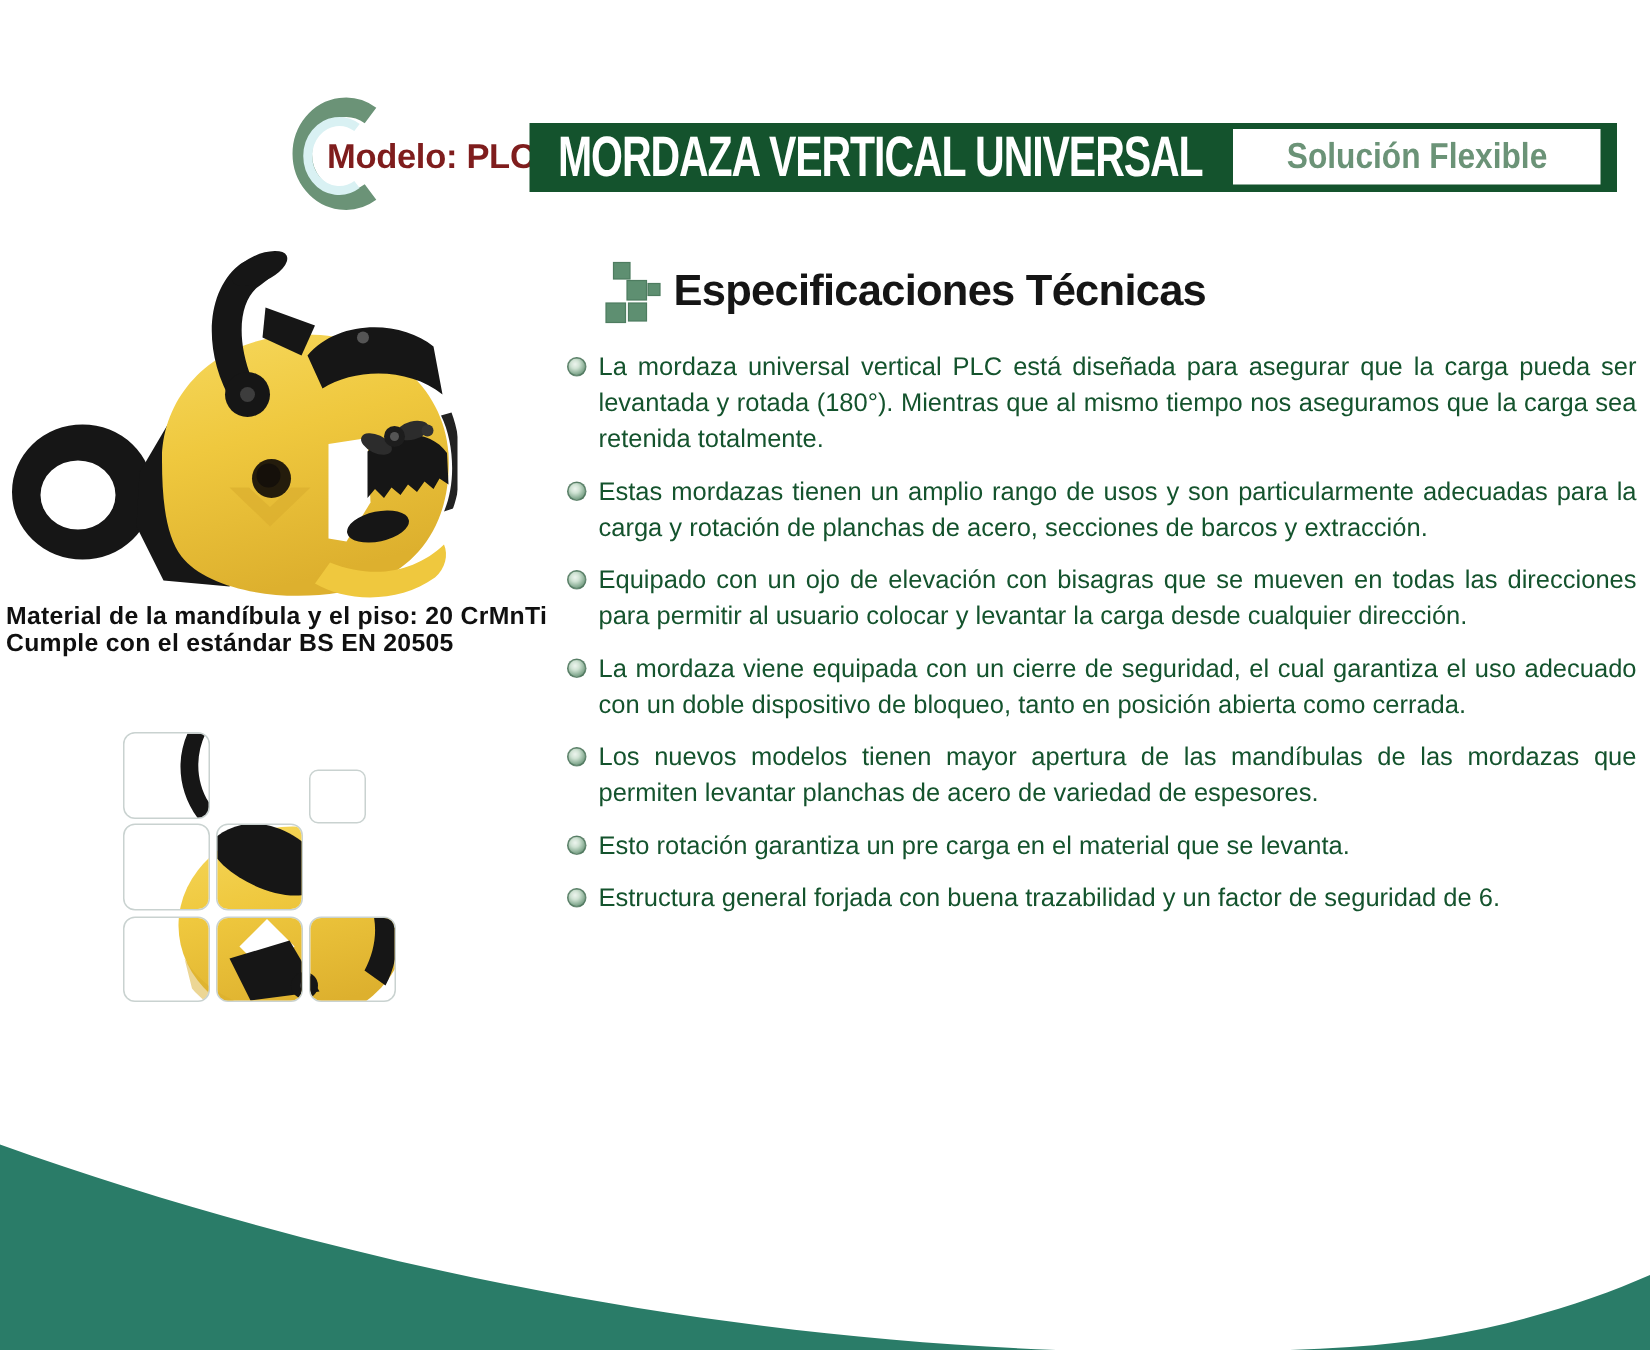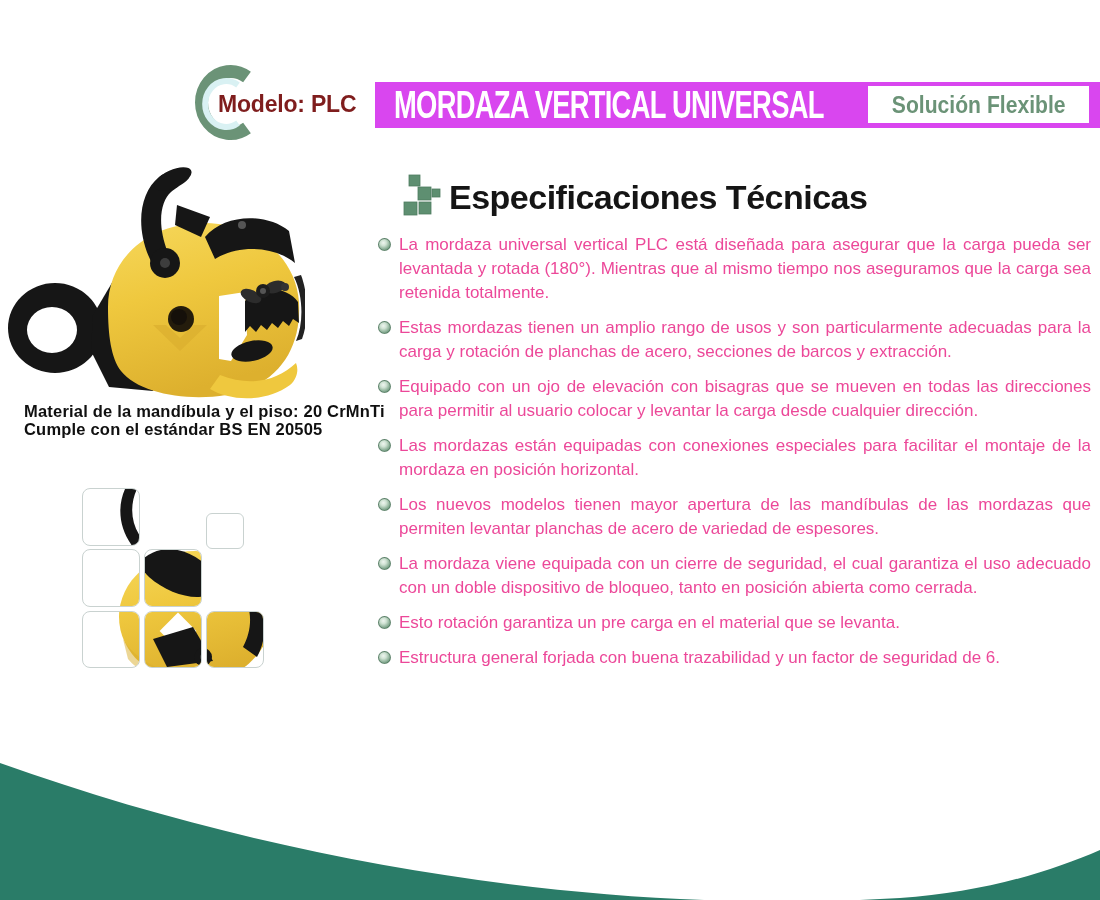--- a/index.html
+++ b/index.html
@@ -11,64 +11,64 @@
   
   .logo{position:absolute;left:190px;top:63px;width:210px;height:80px;}
   .logo svg{position:absolute;left:0;top:0;}
   .model-label{
     position:absolute;left:28px;top:28px;
     font-size:23px;font-weight:bold;color:#7f1d1d;letter-spacing:-0.2px;
     white-space:nowrap;
   }
   
   .header-bar{
-    position:absolute;left:375px;top:82px;width:725px;height:46px;
-    background:#d946ef;
+    position:absolute;left:353px;top:82px;width:725px;height:46px;
+    background:#14532d;
   }
   .header-title{
     position:absolute;left:19px;top:0;height:46px;line-height:46px;
     color:#ffffff;font-weight:bold;font-size:38px;letter-spacing:-1px;
     transform:scaleX(0.72);transform-origin:left center;white-space:nowrap;
   }
   .header-badge{
     position:absolute;right:11px;top:4px;height:37px;
     background:#ffffff;border-radius:0;
     display:flex;align-items:center;justify-content:flex-end;
-    padding:0 12px;min-width:172px;
+    padding:0 24px;min-width:172px;
   }
   .header-badge span{
     color:#6B9377;font-weight:bold;font-size:24px;white-space:nowrap;
     transform:scaleX(0.88);transform-origin:center;
   }
   
   .spec-head-icon{position:absolute;left:403px;top:174px;}
   .spec-heading{
     position:absolute;left:449px;top:178px;margin:0;
-    font-size:34px;font-weight:bold;color:#151515;letter-spacing:-0.5px;
+    font-size:29px;font-weight:bold;color:#151515;letter-spacing:-0.5px;
     white-space:nowrap;
   }
   
   .spec-list{
     position:absolute;left:378px;top:233px;width:713px;
     list-style:none;margin:0;padding:0;
   }
   .spec-list li{
     position:relative;padding-left:21px;margin:0 0 11px 0;
-    font-size:17px;line-height:24px;color:#ec4899;
+    font-size:17px;line-height:24px;color:#14532d;
     text-align:justify;
   }
   .bullet-sphere{
     position:absolute;left:0;top:5px;width:13px;height:13px;border-radius:50%;
     background:radial-gradient(circle at 40% 35%, #eef5ef 0%, #cfe2d3 30%, #8fb29a 62%, #5f8a6f 88%, #4f7a60 100%);
     border:1px solid rgba(74,112,88,0.75);box-sizing:border-box;
   }
   
   .product-photo{position:absolute;left:5px;top:165px;}
   .product-caption{
-    position:absolute;left:24px;top:403px;width:370px;
+    position:absolute;left:4px;top:403px;width:370px;
     font-size:16.5px;line-height:17.5px;font-weight:bold;color:#101010;
     letter-spacing:0.2px;
   }
   
   .mosaic{position:absolute;left:0;top:0;width:1100px;height:900px;pointer-events:none;}
   .tile{
     position:absolute;background:#ffffff;border:1px solid #c9d2d0;border-radius:8px;
     overflow:hidden;box-sizing:border-box;
   }
   .tile svg{position:absolute;}
@@ -203,22 +203,21 @@
   <rect x="29" y="15" width="8" height="8" fill="#5E8F71" stroke="#4E7C60" stroke-width="0.8"></rect>
   <rect x="1" y="28" width="13" height="13" fill="#5E8F71" stroke="#4E7C60" stroke-width="0.8"></rect>
   <rect x="16" y="28" width="12" height="12" fill="#5E8F71" stroke="#4E7C60" stroke-width="0.8"></rect>
 </svg>
 <h2 class="spec-heading">Especificaciones Técnicas</h2>
 
 <ul class="spec-list">
   <li><span class="bullet-sphere"></span><span>La mordaza universal vertical PLC está diseñada para asegurar que la carga pueda ser levantada y rotada (180°). Mientras que al mismo tiempo nos aseguramos que la carga sea retenida totalmente.</span></li>
   <li><span class="bullet-sphere"></span><span>Estas mordazas tienen un amplio rango de usos y son particularmente adecuadas para la carga y rotación de planchas de acero, secciones de barcos y extracción.</span></li>
   <li><span class="bullet-sphere"></span><span>Equipado con un ojo de elevación con bisagras que se mueven en todas las direcciones para permitir al usuario colocar y levantar la carga desde cualquier dirección.</span></li>
-  <li><span class="bullet-sphere"></span><span>Las mordazas están equipadas con conexiones especiales para facilitar el montaje de la mordaza en posición horizontal.</span></li>
+  <li><span class="bullet-sphere"></span><span>La mordaza viene equipada con un cierre de seguridad, el cual garantiza el uso adecuado con un doble dispositivo de bloqueo, tanto en posición abierta como cerrada.</span></li>
   <li><span class="bullet-sphere"></span><span>Los nuevos modelos tienen mayor apertura de las mandíbulas de las mordazas que permiten levantar planchas de acero de variedad de espesores.</span></li>
-  <li><span class="bullet-sphere"></span><span>La mordaza viene equipada con un cierre de seguridad, el cual garantiza el uso adecuado con un doble dispositivo de bloqueo, tanto en posición abierta como cerrada.</span></li>
   <li><span class="bullet-sphere"></span><span>Esto rotación garantiza un pre carga en el material que se levanta.</span></li>
   <li><span class="bullet-sphere"></span><span>Estructura general forjada con buena trazabilidad y un factor de seguridad de 6.</span></li>
 </ul>
 
 <svg class="wave" viewBox="0 0 1100 140" preserveAspectRatio="none">
   <path d="M0,3 C300,110 620,155 900,138 C980,133 1050,112 1100,90 L1100,140 L0,140 Z" fill="#2A7C68"></path>
 </svg>
 
 </body></html>

